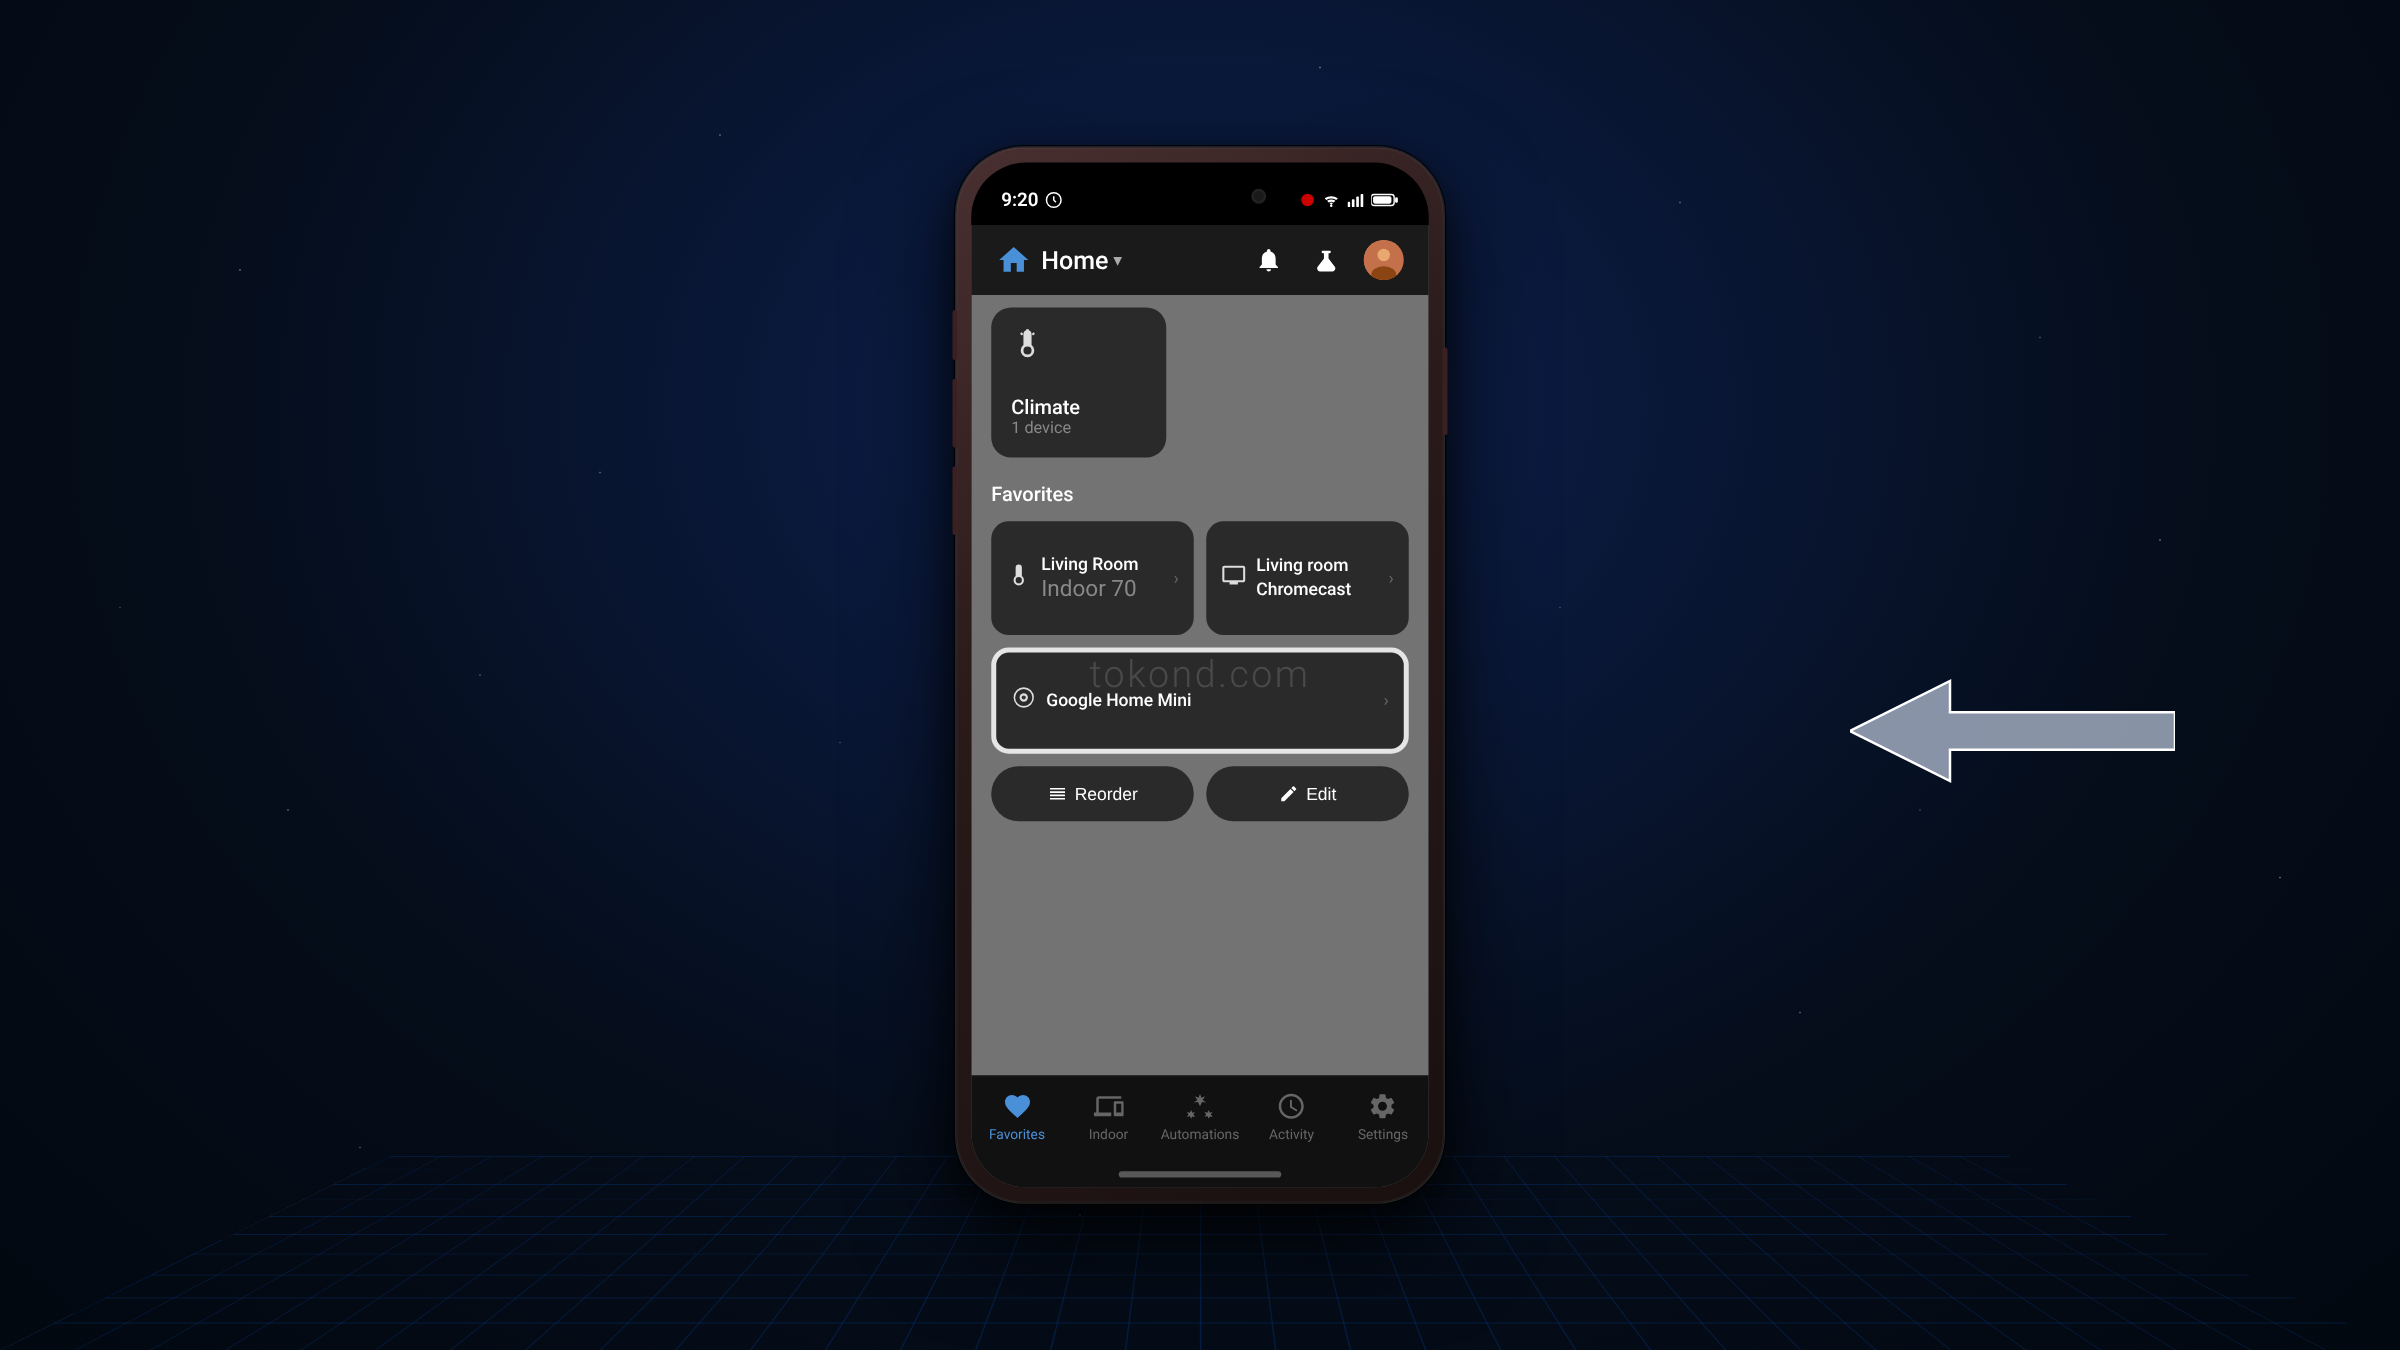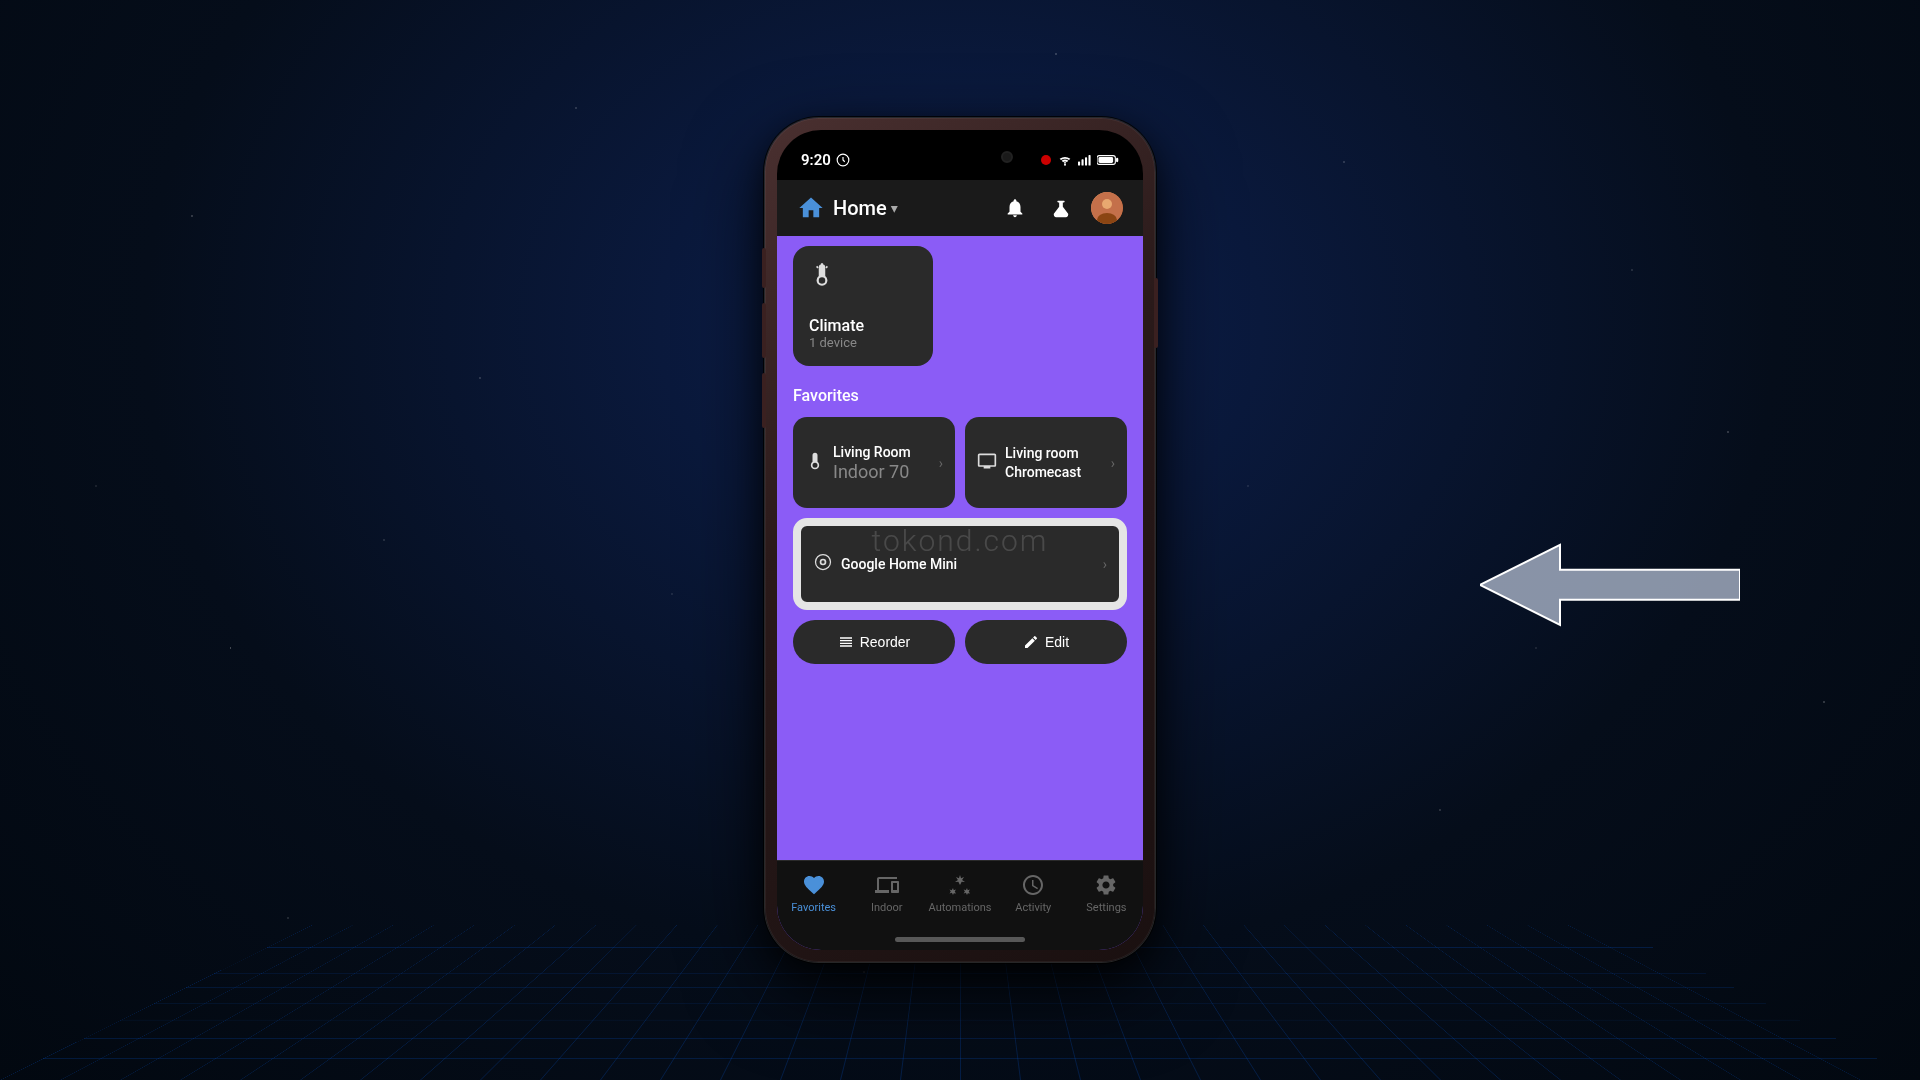--- a/index.html
+++ b/index.html
@@ -194,21 +194,21 @@
       border: 2px solid #222;
     }
 
     
     .app-content {
       position: absolute;
       top: 50px;
       left: 0;
       right: 0;
       bottom: 0;
-      background: #8b5cf6;
+      background: #737373;
       display: flex;
       flex-direction: column;
     }
 
     
     .app-header {
       display: flex;
       align-items: center;
       padding: 12px 20px;
       background: #1a1a1a;
@@ -329,21 +329,21 @@
       border-radius: 14px;
       padding: 26px 12px;
       display: flex;
       align-items: center;
       gap: 8px;
       cursor: pointer;
       position: relative;
     }
 
     .fav-card-active {
-      border: 8px solid #e5e5e5;
+      border: 4px solid #e5e5e5;
     }
 
     .fav-icon {
       font-size: 18px;
       color: #ddd;
       flex-shrink: 0;
     }
 
     .fav-info {
       flex: 1;

